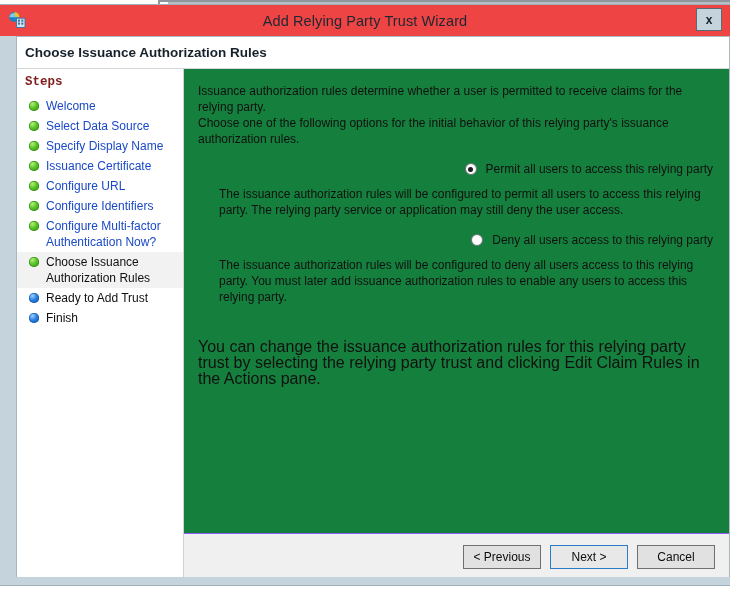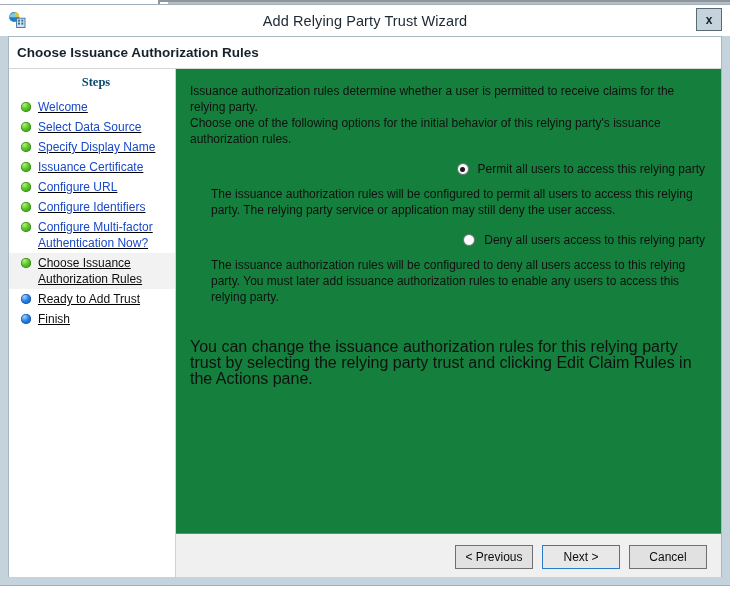--- a/index.html
+++ b/index.html
@@ -65,21 +65,21 @@
     border-left: none;
     border-right: none;
     display: flex;
     flex-direction: column;
   }
 
   
   #titlebar {
     height: 31px;
     flex: 0 0 31px;
-    background: #ffffff;
+    background: #ef4444;
     position: relative;
     display: flex;
     align-items: center;
   }
   #title-icon {
     position: absolute;
     left: 8px;
     top: 6px;
     width: 18px;
     height: 18px;
@@ -108,21 +108,21 @@
     font-size: 12px;
     font-weight: bold;
     color: #12202b;
     cursor: pointer;
     font-family: "Liberation Sans", sans-serif;
   }
 
   
   #dialog-body {
     position: absolute;
-    left: 8px;
+    left: 16px;
     top: 31px;
     width: 714px;
     height: 543px;
     background: #ffffff;
     border: 1px solid #a9b7c0;
     border-bottom: none;
     box-sizing: border-box;
     display: flex;
     flex-direction: column;
     overflow: hidden;
@@ -157,34 +157,32 @@
     flex: 0 0 167px;
     background: #ffffff;
     border-right: 1px solid #d2d2d2;
     box-sizing: border-box;
     padding-top: 6px;
     overflow: hidden;
   }
   #steps-heading {
     font-size: 12.5px;
     font-weight: bold;
-    color: #0c4a6e;
+    color: #7f1d1d;
     padding: 0 0 7px 8px;
-    font-family: Liberation Serif, serif;
-    text-align: center;
+    font-family: Liberation Mono, monospace;
   }
   .step-item {
     display: flex;
     align-items: flex-start;
     padding: 2px 4px 2px 12px;
     min-height: 18px;
     box-sizing: border-box;
     cursor: pointer;
     line-height: 16px;
-    text-decoration: underline;
   }
   .step-item.current {
     background: #f2f2f2;
     cursor: default;
   }
   .step-bullet {
     flex: 0 0 10px;
     width: 10px;
     height: 10px;
     border-radius: 50%;

